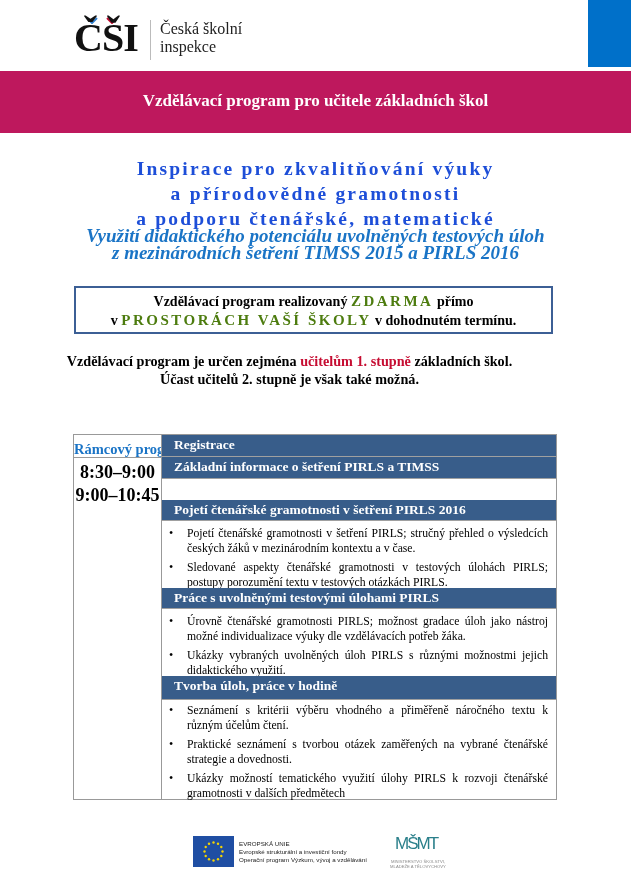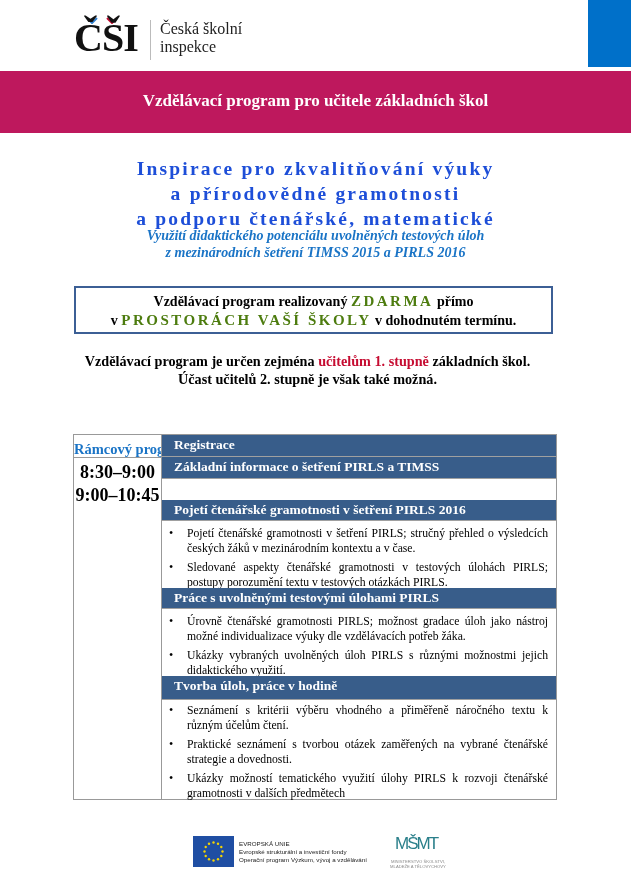--- a/index.html
+++ b/index.html
@@ -9,24 +9,24 @@
   
   .logo { left:74px; top:6px; width:200px; height:58px; }
   .logo-mark { position:absolute; left:0; top:10px; font-size:40px; font-weight:bold; letter-spacing:-1px; line-height:44px; color:#111; font-family:"Liberation Serif", serif; }
   .chev { position:absolute; top:4px; width:12px; height:7px; }
   .logo-sep { position:absolute; left:76px; top:14px; width:1px; height:40px; background:#bbb; }
   .logo-text { position:absolute; left:86px; top:14px; font-size:16px; line-height:18px; color:#222; }
   .corner-blue { left:588px; top:0; width:43px; height:67px; background:#0070c9; }
   .red-band { left:0; top:71px; width:631px; height:62px; background:#be185d; }
   .red-band-title { position:absolute; left:0; right:0; top:20px; text-align:center; color:#fff; font-weight:bold; font-size:17px; }
   .main-title { left:0; width:631px; top:148px; text-align:center; color:#1d4ed8; font-weight:bold; font-size:19.5px; letter-spacing:2.2px; line-height:25px;margin-top:8px; }
-  .subtitle { left:0; width:631px; top:227px; text-align:center; color:#1a74c6; font-weight:bold; font-style:italic; font-size:14px; line-height:17px; }
+  .subtitle { left:0; width:631px; top:227px; text-align:center; color:#1a74c6; font-weight:bold; font-style:italic; font-size:19px; line-height:17px; }
   .promo-box { left:74px; top:286px; width:479px; height:48px; border:2px solid #3c5f95; text-align:center; font-weight:bold; font-size:14px; line-height:18px; padding-top:4px; box-sizing:border-box; }
   .red-spaced { color:#4d7c0f; letter-spacing:2.5px; font-size:15px; }
-  .target-text { left:0; width:579px; top:352px; text-align:center; font-weight:bold; font-size:14.2px; line-height:18px;padding-left:18px; }
+  .target-text { left:0; width:579px; top:352px; text-align:center; font-weight:bold; font-size:14.2px; line-height:18px; }
   .target-text .red { color:#c60d32; }
   .section-title { left:74px; top:413px; color:#1a74c6; font-weight:bold; font-size:14.5px;margin-top:28px; }
   
   .prog-table { left:73px; top:434px; width:484px; height:366px; border:1px solid #999; box-sizing:border-box; }
   .time-col { position:absolute; left:0; top:0; width:87px; bottom:0; border-right:1px solid #999; }
   .time-cell { position:absolute; left:0; width:87px; text-align:center; font-weight:bold; font-size:18px;margin-top:24px; }
   .time-div { position:absolute; left:0; width:87px; height:1px; background:#999; }
   .content-col { position:absolute; left:88px; right:0; top:0; bottom:0; }
   .head-row { position:absolute; left:0; right:0; background:#385d8a; color:#fff; font-weight:bold; font-size:13.5px; padding-left:12px; box-sizing:border-box; border-bottom:1px solid #a0a0a0; line-height:20px; }
   .bullets { position:absolute; left:0; right:0; font-size:11.7px; line-height:15px; }

